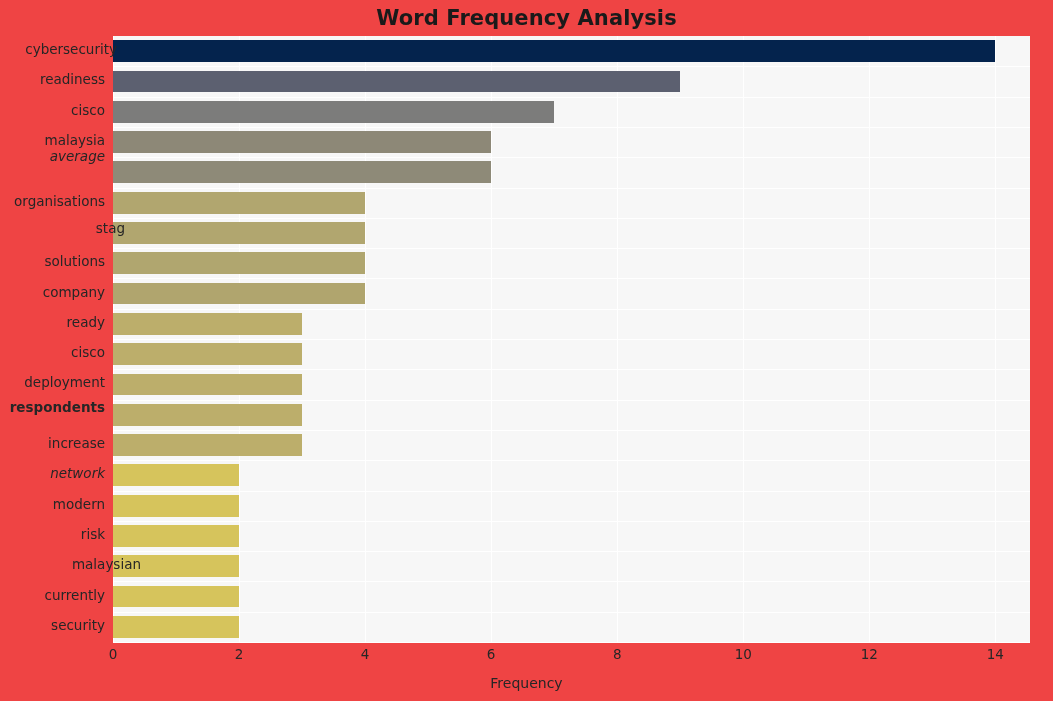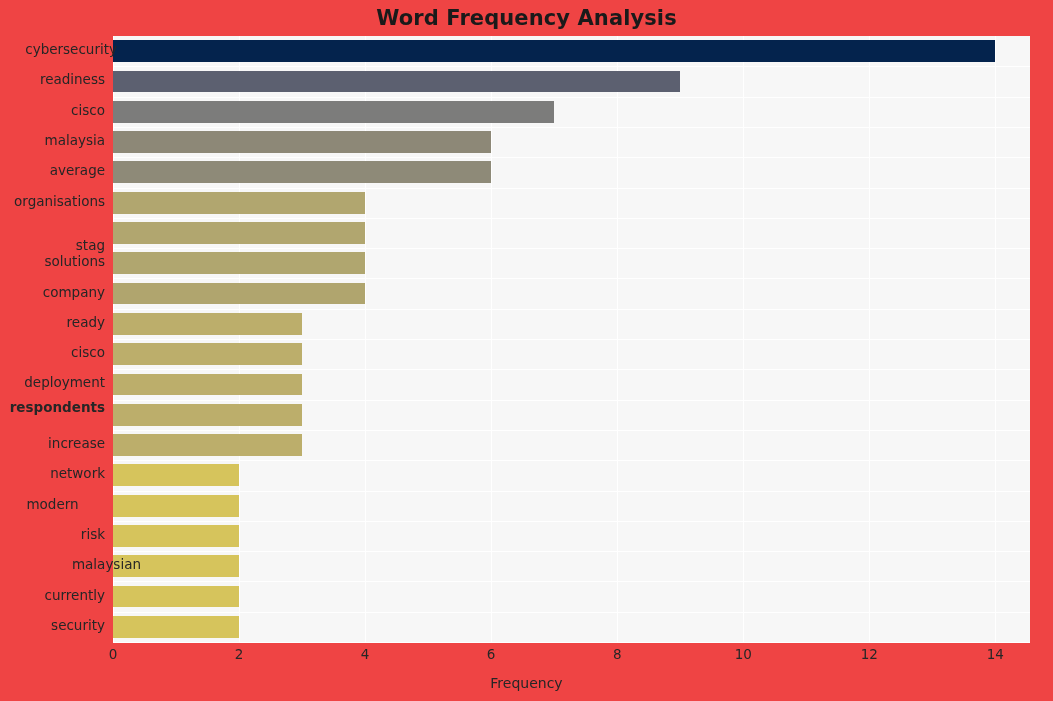--- a/index.html
+++ b/index.html
@@ -192,32 +192,32 @@
           <div class="bar" title="security: 2" style="width: 126.048px; background: rgb(214, 196, 92);"></div>
         </div>
       </div>
   </div>
 
   <div id="ylabels">
       <div class="ylabel" style="top: 43.15px; left: 12px; width: 105px;">cybersecurity</div>
       <div class="ylabel" style="top: 73.45px; left: 0px; width: 105px;">readiness</div>
       <div class="ylabel" style="top: 103.75px; left: 0px; width: 105px;">cisco</div>
       <div class="ylabel" style="top: 134.05px; left: 0px; width: 105px;">malaysia</div>
-      <div class="ylabel" style="top: 164px; left: 0px; width: 105px;">average</div>
+      <div class="ylabel" style="top: 150px; left: 0px; width: 105px; font-style: italic;">average</div>
       <div class="ylabel" style="top: 194.65px; left: 0px; width: 105px;">organisations</div>
-      <div class="ylabel" style="top: 239px; left: 0px; width: 105px;">stag</div>
+      <div class="ylabel" style="top: 222px; left: 0px; width: 105px; padding-left: 20px;">stag</div>
       <div class="ylabel" style="top: 255.25px; left: 0px; width: 105px;">solutions</div>
       <div class="ylabel" style="top: 285.55px; left: 0px; width: 105px;">company</div>
       <div class="ylabel" style="top: 315.85px; left: 0px; width: 105px;">ready</div>
       <div class="ylabel" style="top: 346.15px; left: 0px; width: 105px;">cisco</div>
       <div class="ylabel" style="top: 376.45px; left: 0px; width: 105px;">deployment</div>
       <div class="ylabel" style="top: 401px; left: 0px; width: 105px; font-weight: bold;">respondents</div>
       <div class="ylabel" style="top: 437.05px; left: 0px; width: 105px;">increase</div>
-      <div class="ylabel" style="top: 467.35px; left: 0px; width: 105px;">network</div>
-      <div class="ylabel" style="top: 497.65px; left: 0px; width: 105px; text-align: center;">modern</div>
+      <div class="ylabel" style="top: 467.35px; left: 0px; width: 105px; font-style: italic;">network</div>
+      <div class="ylabel" style="top: 497.65px; left: 0px; width: 105px;">modern</div>
       <div class="ylabel" style="top: 527.95px; left: 0px; width: 105px;">risk</div>
       <div class="ylabel" style="top: 558.25px; left: 0px; width: 105px; padding-left: 36px;">malaysian</div>
       <div class="ylabel" style="top: 588.55px; left: 0px; width: 105px;">currently</div>
       <div class="ylabel" style="top: 618.85px; left: 0px; width: 105px;">security</div>
     </div>
   <div id="xticks">
       <div class="xtick" style="left: 93px;">0</div>
       <div class="xtick" style="left: 219.048px;">2</div>
       <div class="xtick" style="left: 345.096px;">4</div>
       <div class="xtick" style="left: 471.144px;">6</div>

